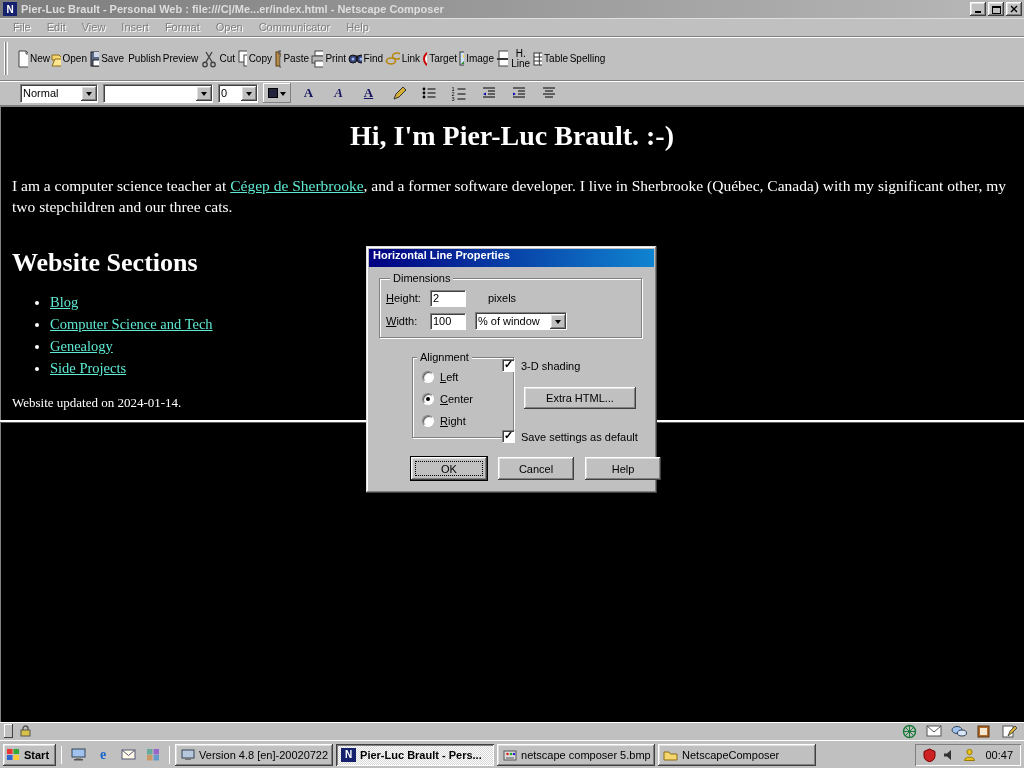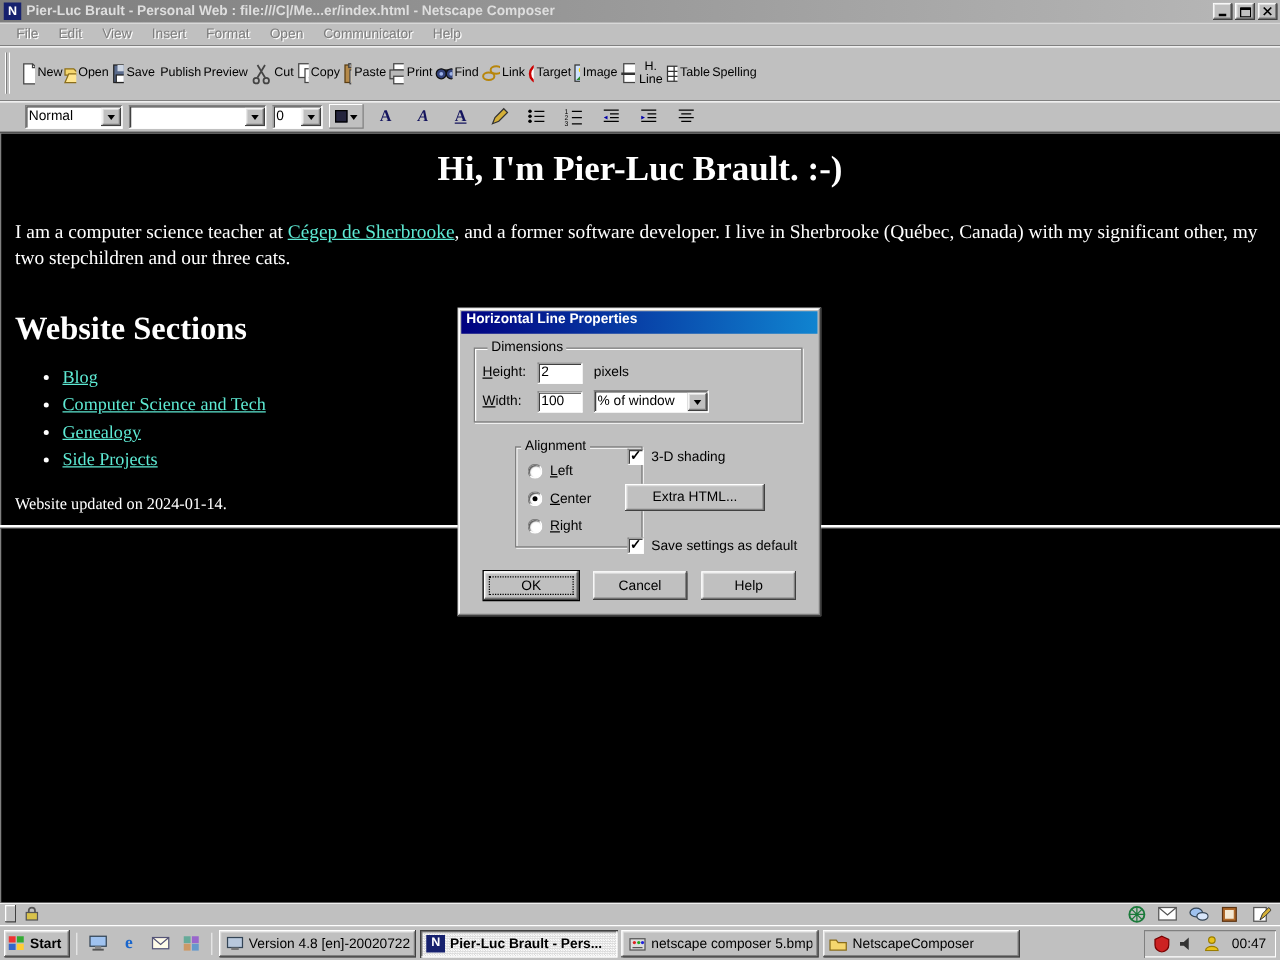--- a/index.html
+++ b/index.html
@@ -70,36 +70,36 @@
   .dlg-title { position:absolute; left:3px; top:3px; right:3px; height:18px; padding-left:4px;
     background:linear-gradient(90deg,#000080,#1084d0); color:#fff; font-weight:bold; display:flex; align-items:flex-start; }
   .dialog fieldset { position:absolute; border:1px solid #808080; box-shadow: inset 1px 1px 0 #ffffff, 1px 1px 0 #ffffff; }
   .dialog legend { background:#c0c0c0; padding:0 3px; margin-left:4px; font-size:11px; }
   .grp-dims { left:13px; top:26px; width:263px; height:66px; padding:2px 6px; }
   .dim-row { display:flex; align-items:center; height:22px; margin-top:1px; }
   .dim-row label { width:44px; display:inline-block; }
   .accel::first-letter { text-decoration:underline; }
   .txt95 { width:36px; height:17px; font-family:inherit; font-size:11px; padding:0 2px;
     background:#fff; border:1px solid; border-color:#808080 #fff #fff #808080; box-shadow: inset 1px 1px 0 #404040; }
-  .unit { margin-left:9px; }
+  .unit { margin-left:22px; }
   .cb-units { width:92px; height:18px; margin-left:9px; }
   .grp-align { left:13px; top:105px; width:102px; height:87px; padding-top:8px;margin-left:33px; }
   .radio-row { display:flex; align-items:center; gap:6px; margin:0 0 10px 9px; }
   .rb { width:12px; height:12px; border-radius:50%; background:#fff; flex:none;
     border:1px solid #808080; border-right-color:#fff; border-bottom-color:#fff; box-shadow: inset 1px 1px 1px #555;
     display:flex; align-items:center; justify-content:center; }
   .rb.sel::after { content:""; width:4px; height:4px; border-radius:50%; background:#000; }
   .chk { position:absolute; display:flex; align-items:center; gap:6px; }
   .chk-shading { left:136px; top:113px; }
   .chk-save { left:136px; top:184px; }
   .cb { width:13px; height:13px; background:#fff; flex:none; position:relative;
     border:1px solid; border-color:#808080 #fff #fff #808080; box-shadow: inset 1px 1px 0 #404040; }
   .cb.checked::after { content:"✓"; position:absolute; left:1px; top:-2px; font-size:11px; font-weight:bold; color:#000; }
   .btn95 { background:#c0c0c0; border:none; font-family:inherit; font-size:11px; color:#000;
-    box-shadow: inset -1px -1px 0 #404040, inset 1px 1px 0 #ffffff, inset -2px -2px 0 #808080, inset 2px 2px 0 #dfdfdf; }
+    box-shadow: inset -1px -1px 0 #404040, inset 1px 1px 0 #ffffff, inset -2px -2px 0 #808080, inset 2px 2px 0 #dfdfdf; margin-left: 24px; }
   .btn-extra { position:absolute; left:134px; top:141px; width:112px; height:22px; }
   .btn-ok { position:absolute; left:21px; top:211px; width:76px; height:23px;
     box-shadow: 0 0 0 1px #000, inset -1px -1px 0 #404040, inset 1px 1px 0 #ffffff, inset -2px -2px 0 #808080, inset 2px 2px 0 #dfdfdf; }
   .btn-ok::after { content:""; position:absolute; inset:4px; border:1px dotted #000; }
   .btn-cancel { position:absolute; left:108px; top:211px; width:76px; height:23px; }
   .btn-help { position:absolute; left:195px; top:211px; width:76px; height:23px; }
 
   
   .statusbar { height:18px; background:#c0c0c0; display:flex; align-items:center; gap:3px; padding:1px 4px;
     box-shadow: inset 0 1px 0 #ffffff; }

